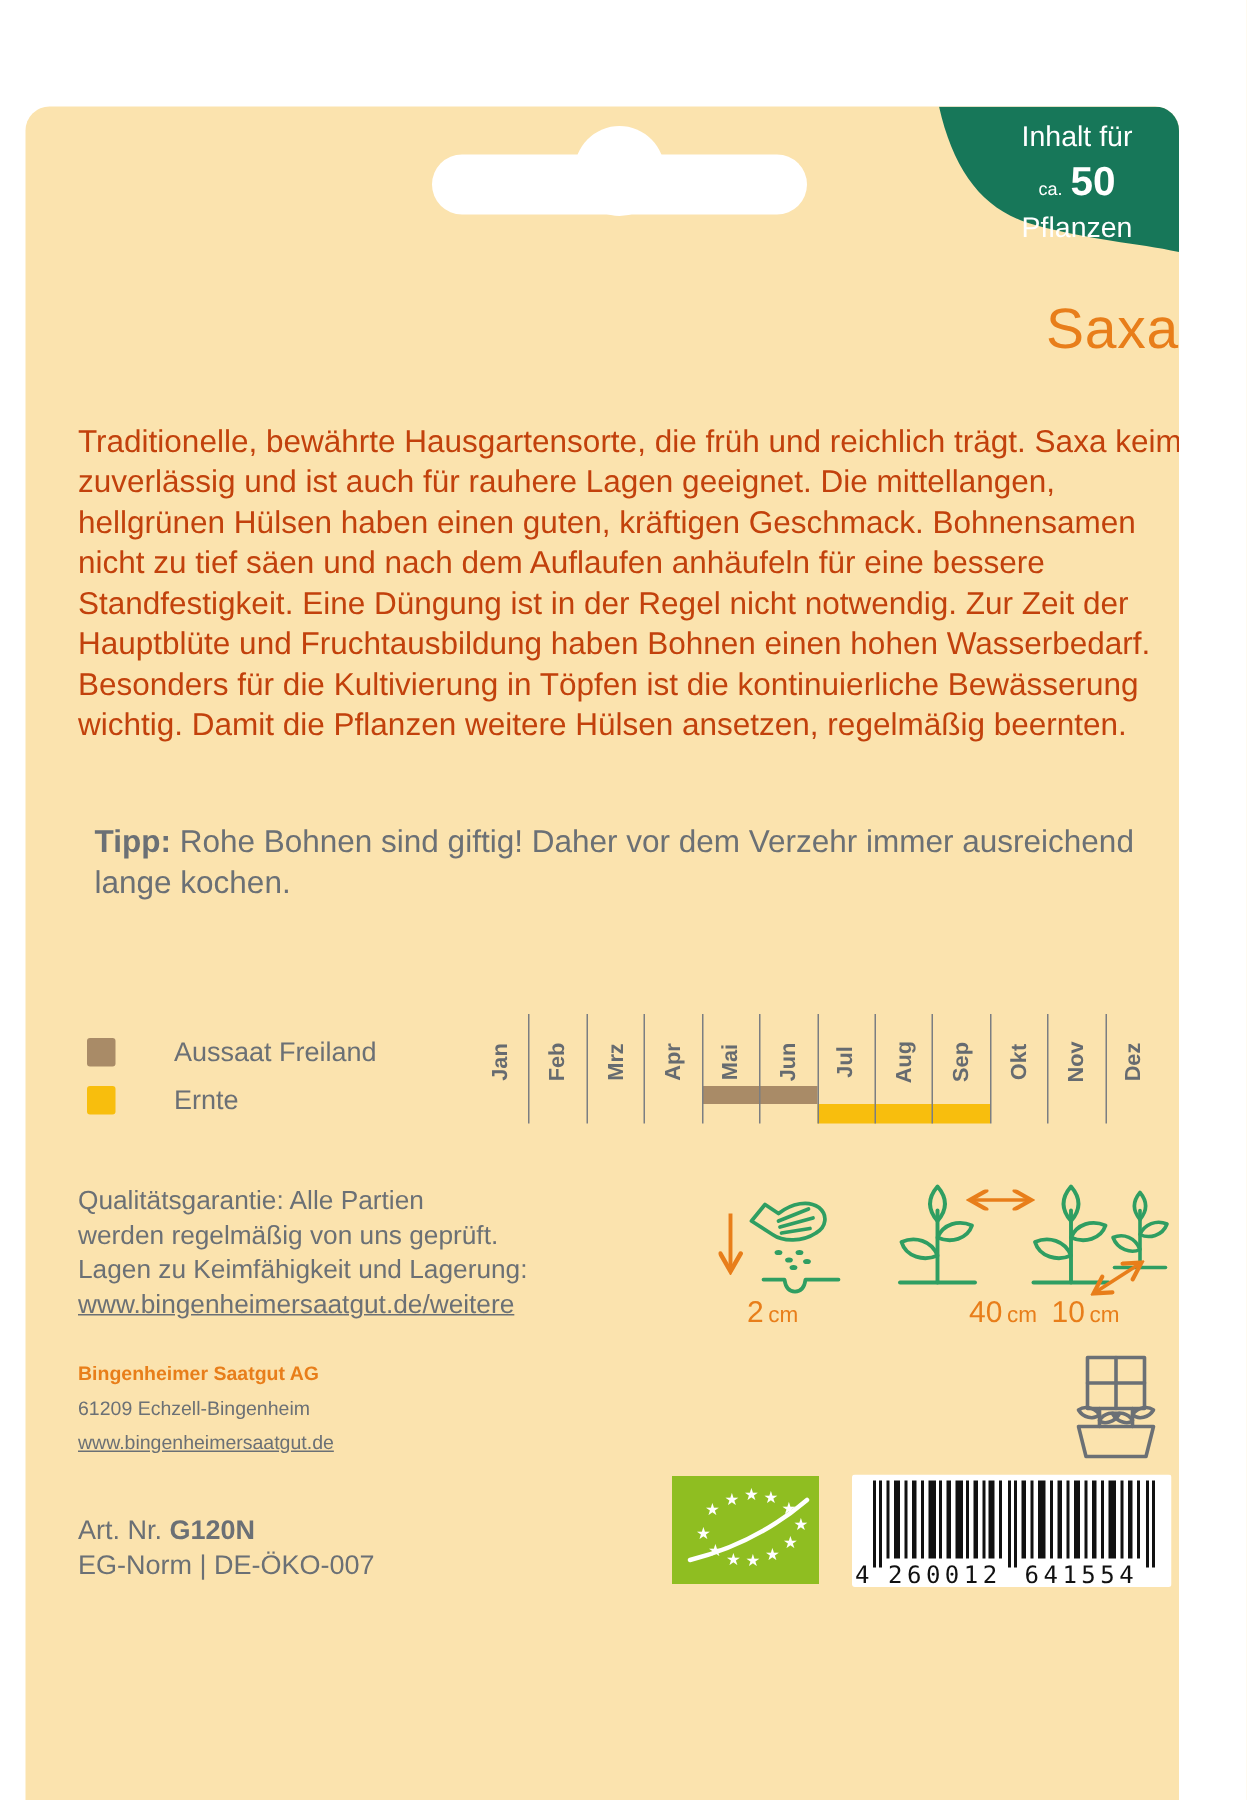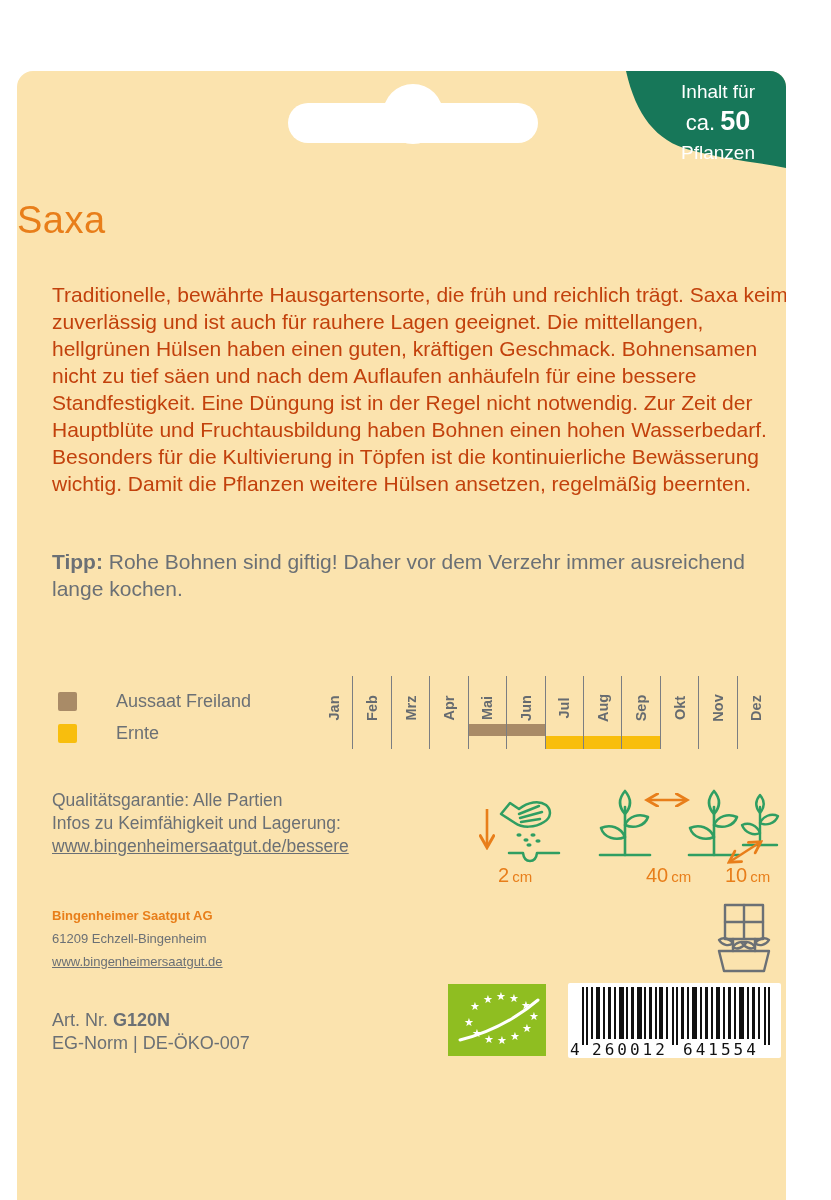--- a/index.html
+++ b/index.html
@@ -14,28 +14,28 @@
                   background:#ffffff; border-radius:20px; }
   .hangtab-bump { position:absolute; left:366px; top:13px; width:60px; height:60px;
                   background:#ffffff; border-radius:50%; }
 
   
   .badge { position:absolute; right:0; top:0; width:162px; height:102px; }
   .badge svg { position:absolute; inset:0; }
   .badge-text { position:absolute; left:30px; right:4px; top:8px; text-align:center;
                 color:#ffffff; line-height:1.32; font-size:19px; }
   .badge-text .count { font-size:27px; font-weight:bold; }
-  .badge-text .ca { font-size:22px; }
-
-  .title { position:absolute; left:0; top:128px; width:100%; text-align:left;
+  .badge-text .ca { font-size:12px; }
+
+  .title { position:absolute; left:0; top:128px; width:100%; text-align:right;
            color:#e87e1a; font-size:38px; font-weight:500; letter-spacing:0.5px; }
 
   .desc { position:absolute; left:35px; top:210px; width:744px; color:#c2410c;
           font-size:21px; line-height:27px; hyphens:manual; }
-  .tip  { position:absolute; left:35px; top:477px; width:744px; color:#6b7075;
+  .tip  { position:absolute; left:46px; top:477px; width:744px; color:#6b7075;
           font-size:21px; line-height:27px; }
   .tip b { font-weight:bold; }
 
   
   .legend { position:absolute; left:41px; top:620px; }
   .legend-row { display:flex; align-items:center; margin-bottom:11px;gap:28px; }
   .legend-swatch { width:19px; height:19px; border-radius:2px; margin-right:11px; }
   .swatch-aussaat { background:#a98b67; }
   .swatch-ernte  { background:#f8be0d; }
   .legend-label { color:#6b7075; font-size:18px; }
@@ -147,22 +147,23 @@
             <span class="cal-month">Nov</span>
           </div>
         <div class="cal-col">
             <span class="cal-month">Dez</span>
           </div>
       </div>
     </div>
 
     <div class="quality">
       <div>Qualitätsgarantie: Alle Partien</div>
-      <div>Infos zu Keimfähigkeit und Lagerung:</div>
-      <a href="#">www.bingenheimersaatgut.de/bessere</a>
+      <div>werden regelmäßig von uns geprüft.</div>
+      <div>Lagen zu Keimfähigkeit und Lagerung:</div>
+      <a href="#">www.bingenheimersaatgut.de/weitere</a>
     </div>
 
     <svg class="icon-abs" style="left:462px; top:726px;" width="86" height="68" viewBox="0 0 86 68">
       <defs>
         <marker id="ah" viewBox="0 0 10 10" refX="7" refY="5" markerWidth="6.5" markerHeight="6.5" orient="auto-start-reverse">
           <path d="M1.5,1 L8.5,5 L1.5,9" fill="none" stroke="#e87e1a" stroke-width="1.8" stroke-linecap="round"></path>
         </marker>
       </defs>
       <line x1="8" y1="12" x2="8" y2="48" stroke="#e87e1a" stroke-width="2.6" marker-end="url(#ah)"></line>
       <g stroke="#2f9e62" stroke-width="2.5" fill="none" stroke-linecap="round" stroke-linejoin="round">
@@ -214,21 +215,21 @@
         <path d="M4,52 H38"></path>
           <path d="M21,52 V14"></path>
         <path d="M21,2 C26,8 26,14 21,20 C16,14 16,8 21,2 Z"></path>
         <path d="M21,30 C24,23 32,20 39,23 C36,31 27,33 21,30 Z"></path>
         <path d="M21,40 C18,32 10,29 3,32 C6,40 15,43 21,40 Z"></path>
       </g>
     </svg>
     <svg class="icon-abs" style="left:706px; top:766px;" width="44" height="30" viewBox="0 0 44 30">
       <line x1="8" y1="24" x2="36" y2="6" stroke="#e87e1a" stroke-width="2.4" marker-start="url(#ah)" marker-end="url(#ah)"></line>
     </svg>
-    <div class="cm-label" style="left:708px; top:793px;">
+    <div class="cm-label" style="left:684px; top:793px;">
       <span class="num">10</span><span class="unit">cm</span>
     </div>
 
     <div class="address">
       <div class="company">Bingenheimer Saatgut AG</div>
       <div>61209 Echzell-Bingenheim</div>
       <a href="#">www.bingenheimersaatgut.de</a>
     </div>
 
     <svg class="icon-abs" style="left:686px; top:832px;" width="82" height="70" viewBox="0 0 82 70">

